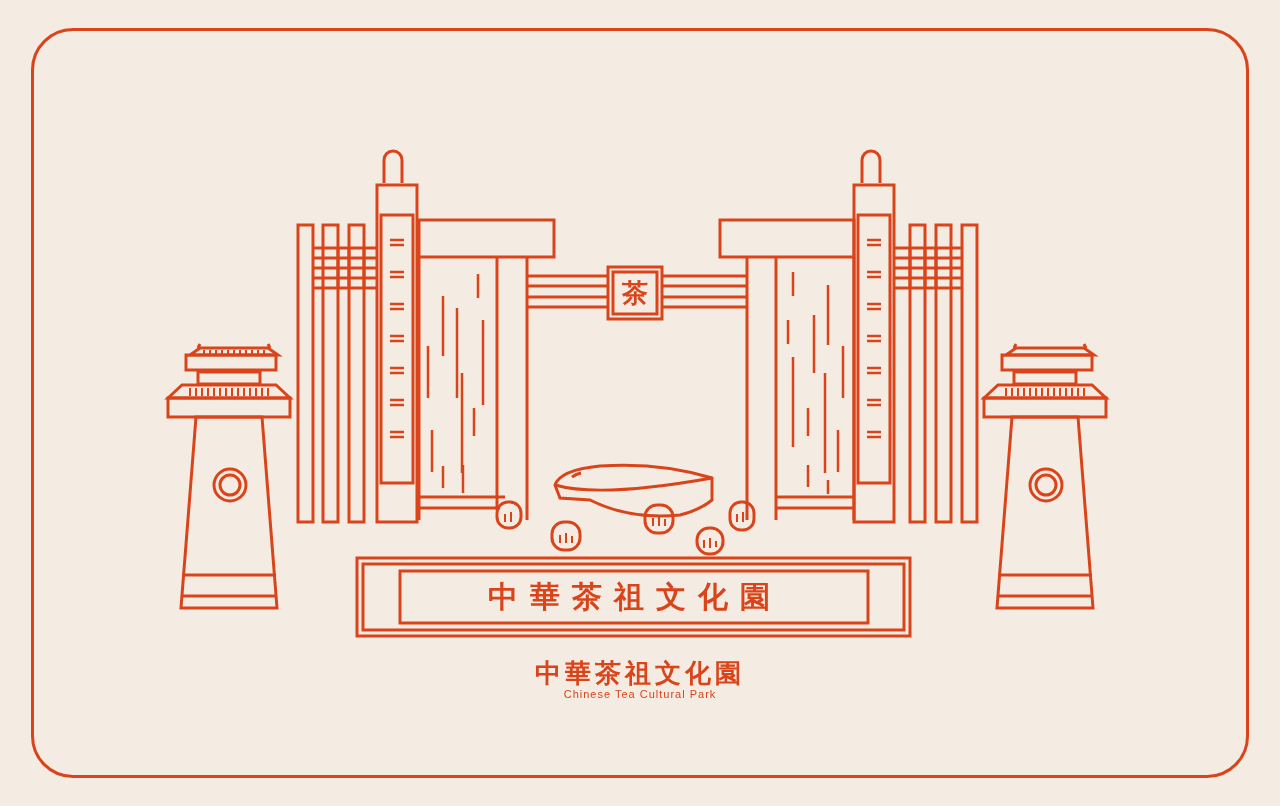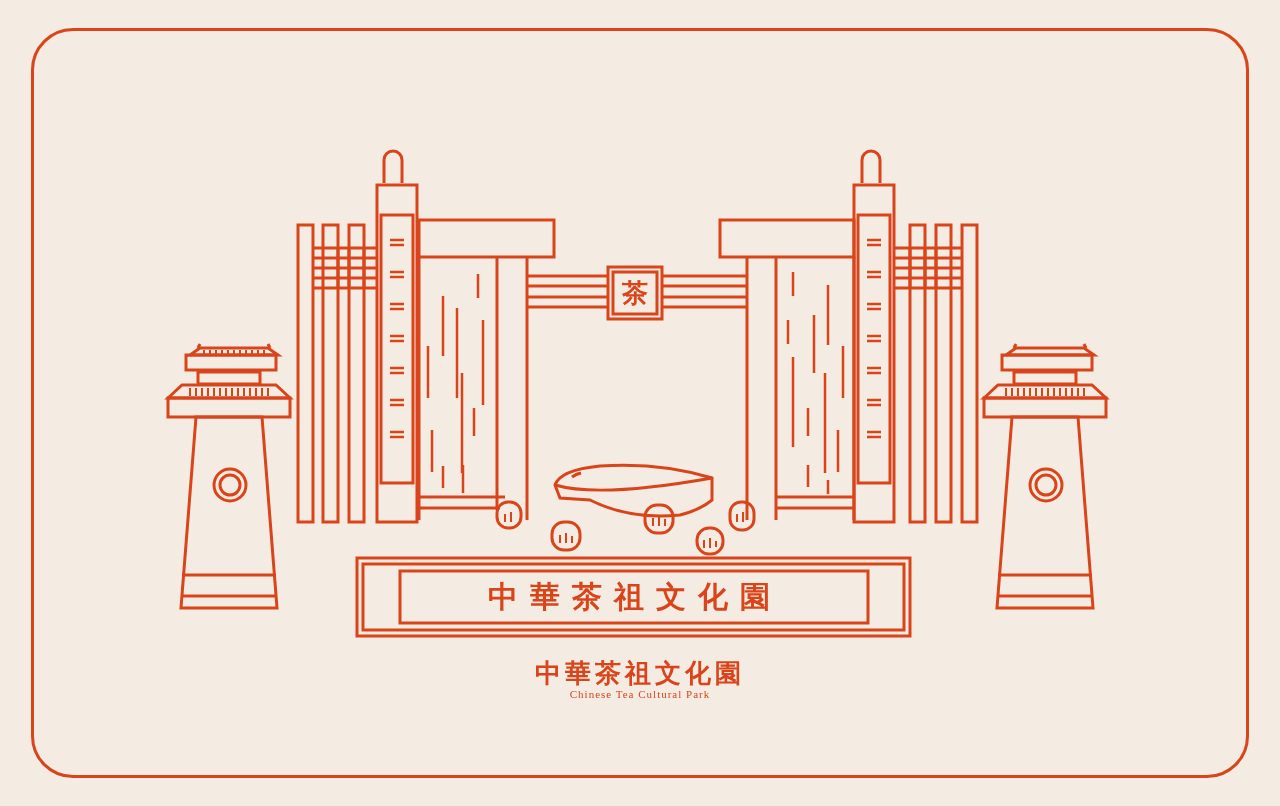--- a/index.html
+++ b/index.html
@@ -2,21 +2,21 @@
 <html><head>
 <meta charset="utf-8">
 <style>
   html,body{margin:0;padding:0;}
   body{width:1280px;height:806px;background:#f4ece2;overflow:hidden;position:relative;font-family:"DejaVu Sans",sans-serif;}
   .frame{position:absolute;left:31px;top:28px;width:1218px;height:750px;border:3px solid #d9441a;border-radius:42px;box-sizing:border-box;}
   svg.art{position:absolute;left:0;top:0;}
   .plaque-text{position:absolute;left:400px;top:572px;width:470px;height:50px;display:flex;align-items:center;justify-content:center;font-family:"DejaVu Serif",serif;font-size:30px;letter-spacing:12px;color:#d9441a;font-weight:bold;}
   .seal-text{position:absolute;left:611px;top:272px;width:48px;height:42px;display:flex;align-items:center;justify-content:center;font-family:"DejaVu Serif",serif;font-size:26px;color:#d9441a;font-weight:bold;}
   .title-cn{position:absolute;left:480px;top:656px;width:320px;text-align:center;font-size:26px;font-weight:bold;color:#d9441a;letter-spacing:4px;}
-  .title-en{position:absolute;left:480px;top:688px;width:320px;text-align:center;font-family:Liberation Serif, serif;font-size:11px;color:#d9441a;letter-spacing:1px;}
+  .title-en{position:absolute;left:480px;top:688px;width:320px;text-align:center;font-family:Liberation Sans, sans-serif;font-size:11px;color:#d9441a;letter-spacing:1px;}
 </style>
 </head>
 <body>
 
 <div class="frame"></div>
 
 <svg class="art" width="1280" height="806" viewBox="0 0 1280 806" fill="none" stroke="#d9441a" stroke-width="3">
 
   <g>
     <path d="M198 348 l2 -4 M270 348 l-2 -4"></path>

